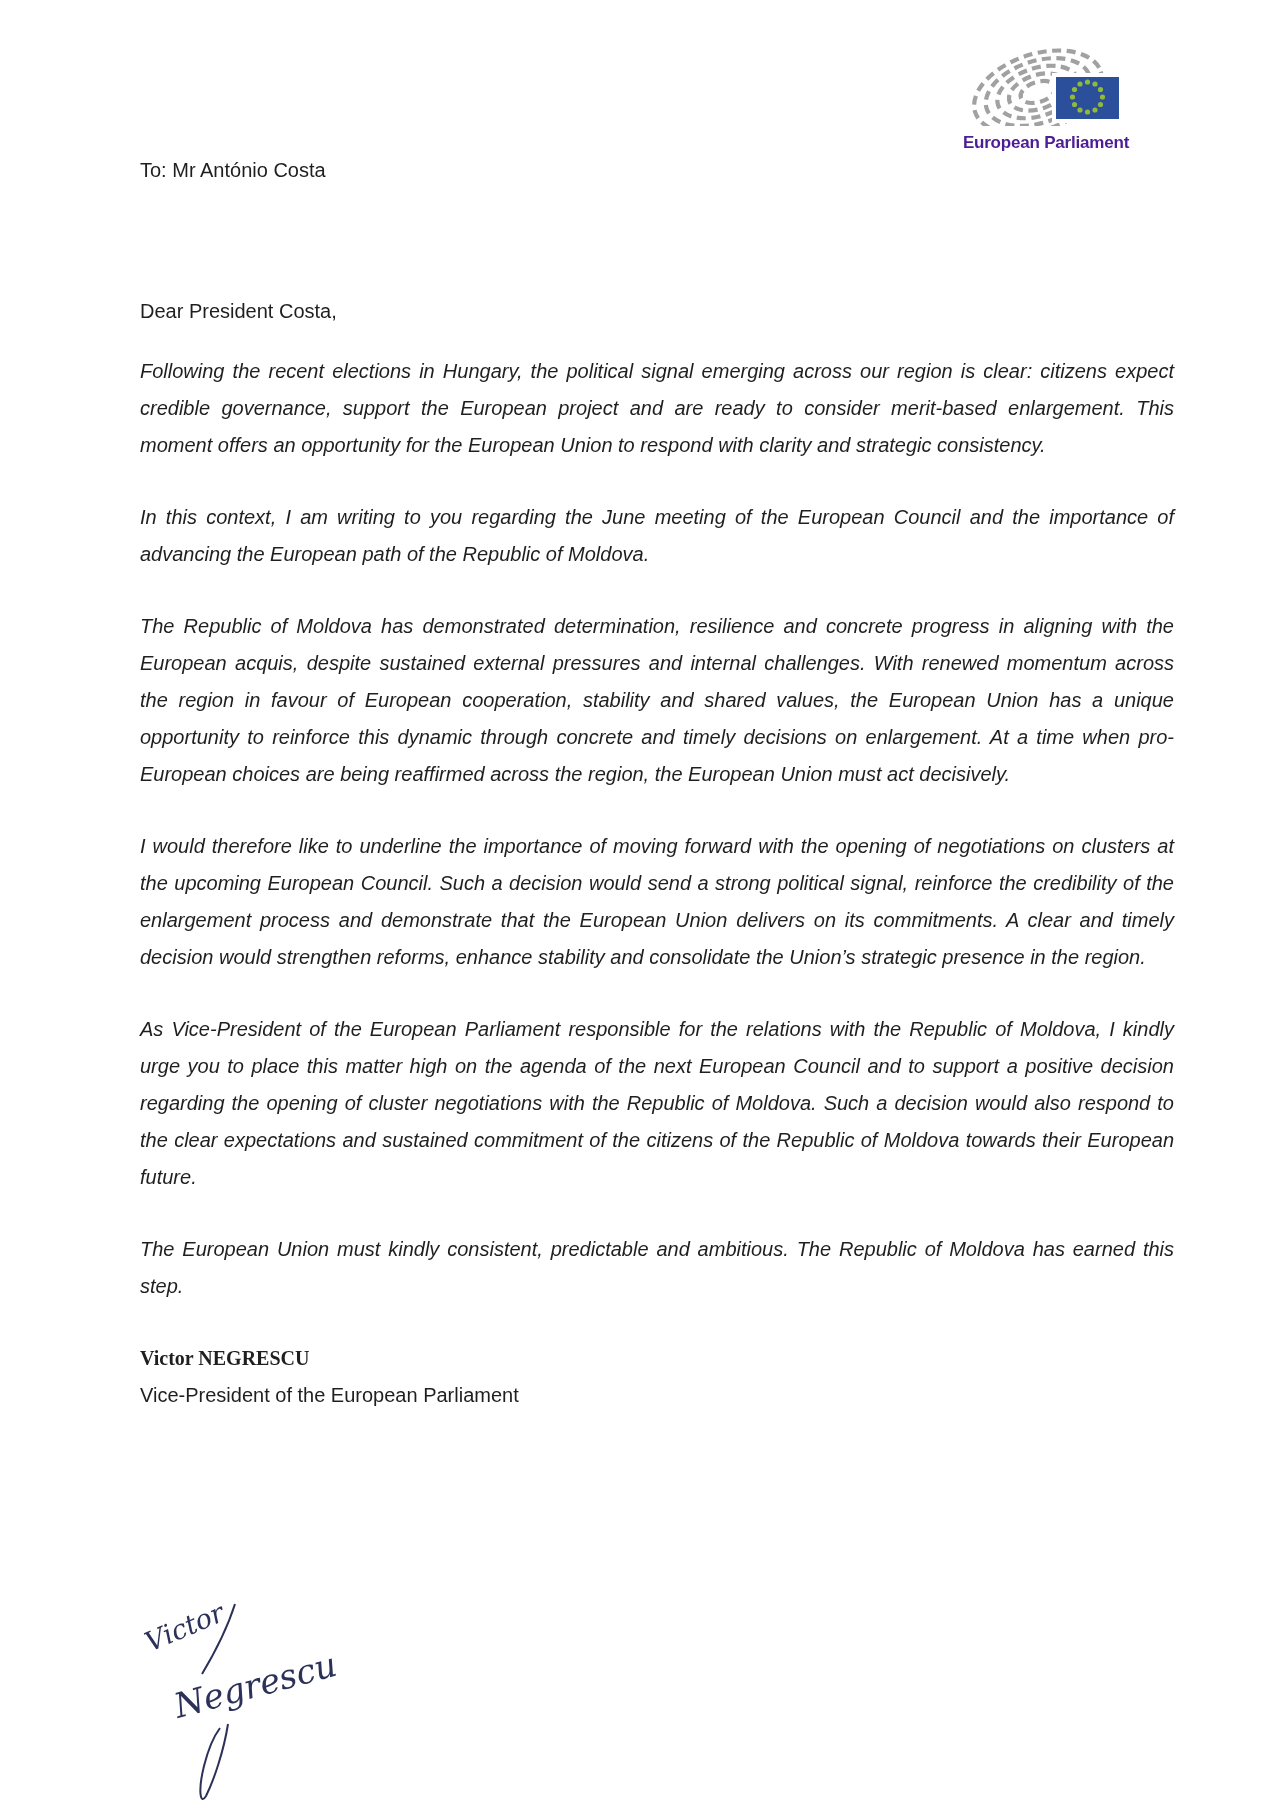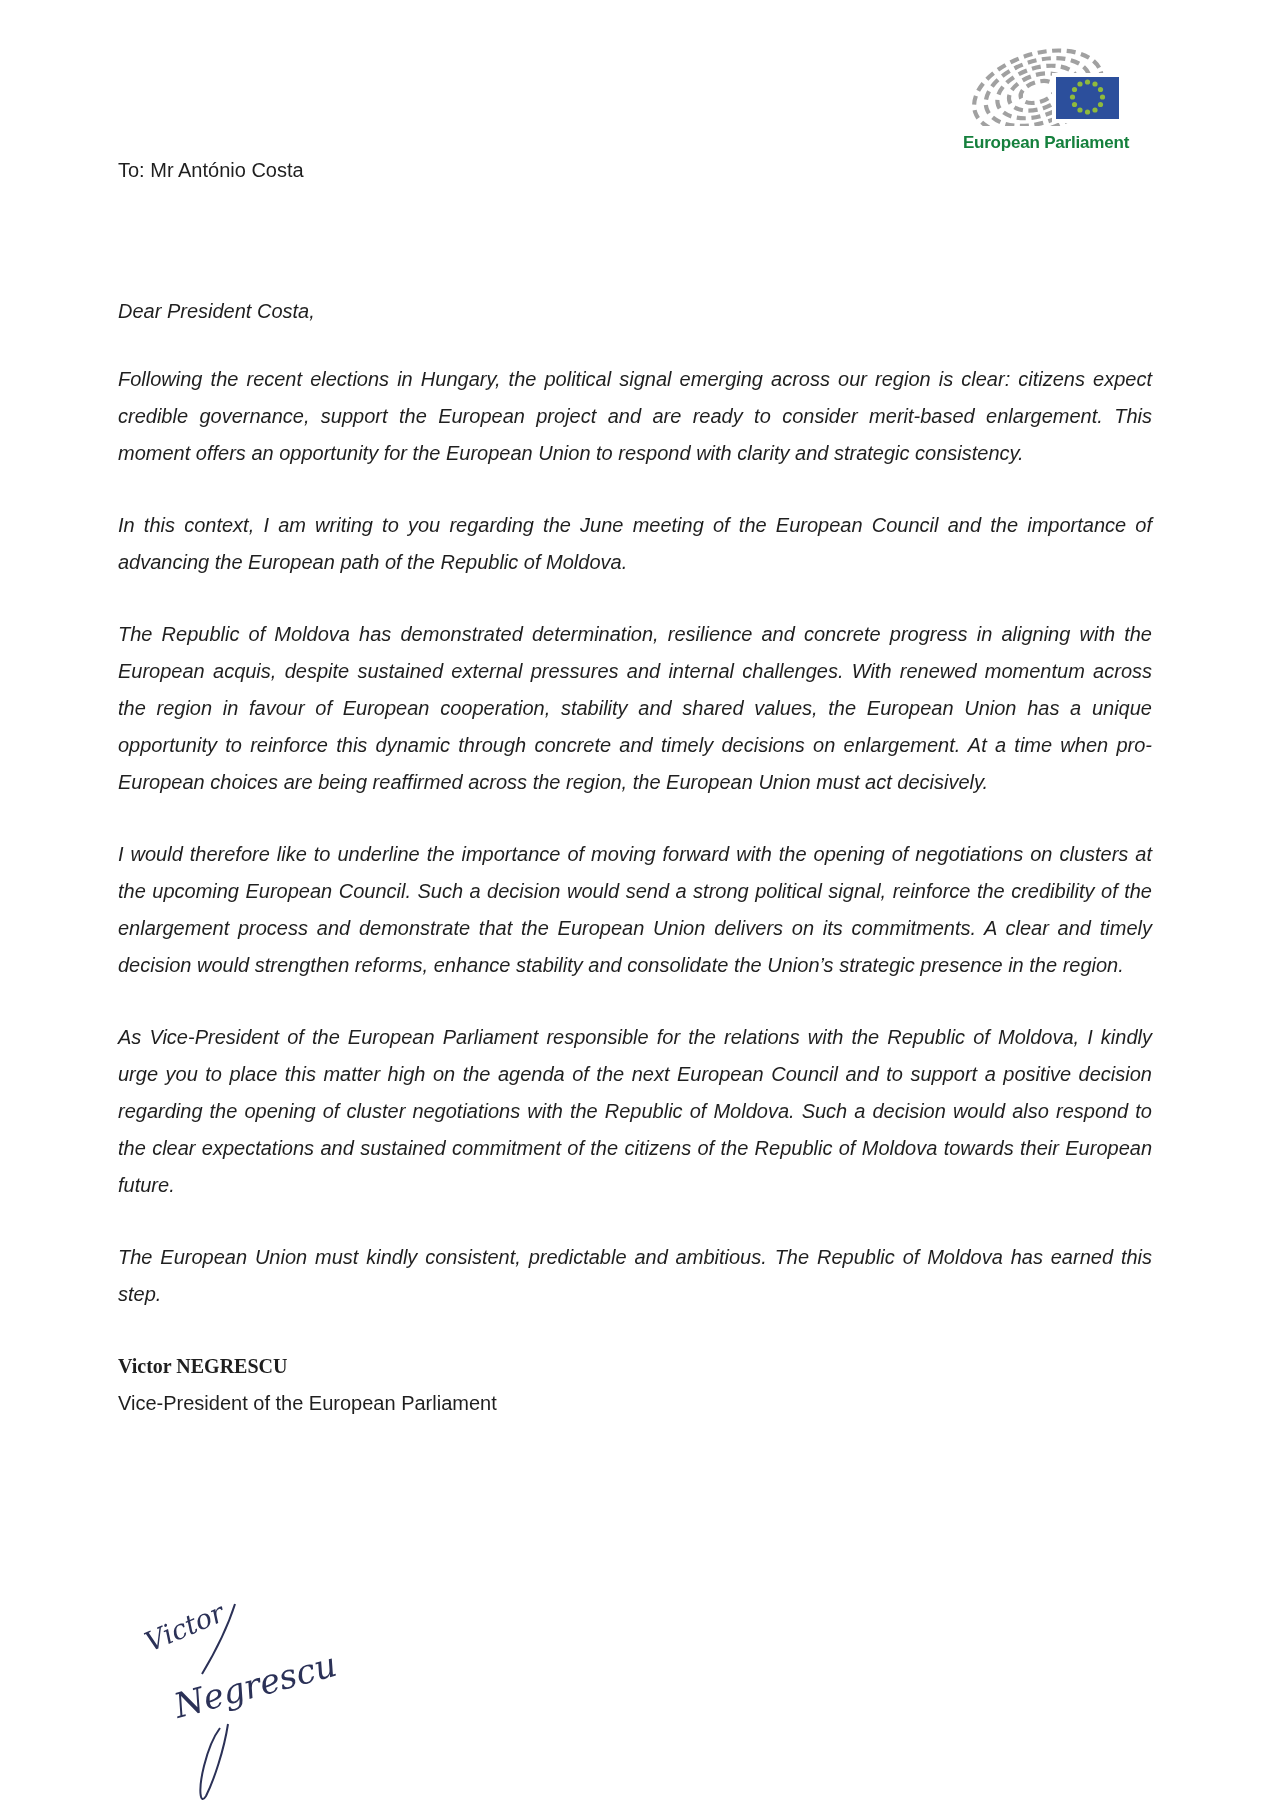--- a/index.html
+++ b/index.html
@@ -17,35 +17,35 @@
   .logo-block {
     position:absolute;
     left:958px; top:34px;
     width:176px;
     text-align:center;
   }
   .logo-caption {
     margin-top:3px;
     font-size:17px;
     font-weight:bold;
-    color:#15803d;
+    color:#4c1d95;
     letter-spacing:-0.2px;
     white-space:nowrap;
   }
 
   
   .letter {
     position:absolute;
-    left:118px; top:152px;
+    left:140px; top:152px;
     width:1034px;
     font-size:20px;
     line-height:37px;
   }
   .recipient p { margin:0; text-align:left; }
-  .salutation  { margin:104px 0 31px 0; text-align:left;font-style:italic; }
+  .salutation  { margin:104px 0 23px 0; text-align:left; }
   .body-par    { margin:0 0 35px 0; text-align:justify;font-style:italic; }
   .closing p   { margin:0; text-align:left; }
   .closing .signer-name { font-weight:bold;font-family:Liberation Serif, serif; }
 
   
   .signature {
     position:absolute;
     left:138px; top:1598px;
     width:240px; height:212px;
   }

